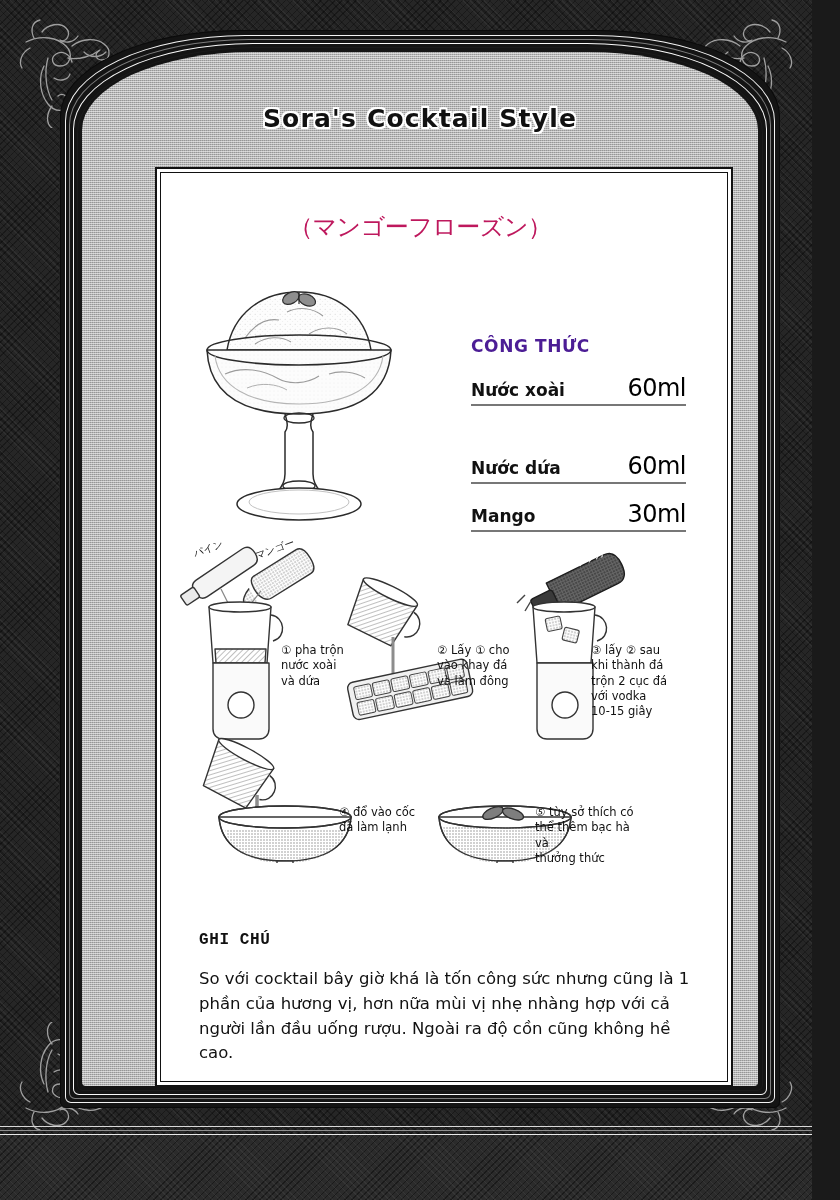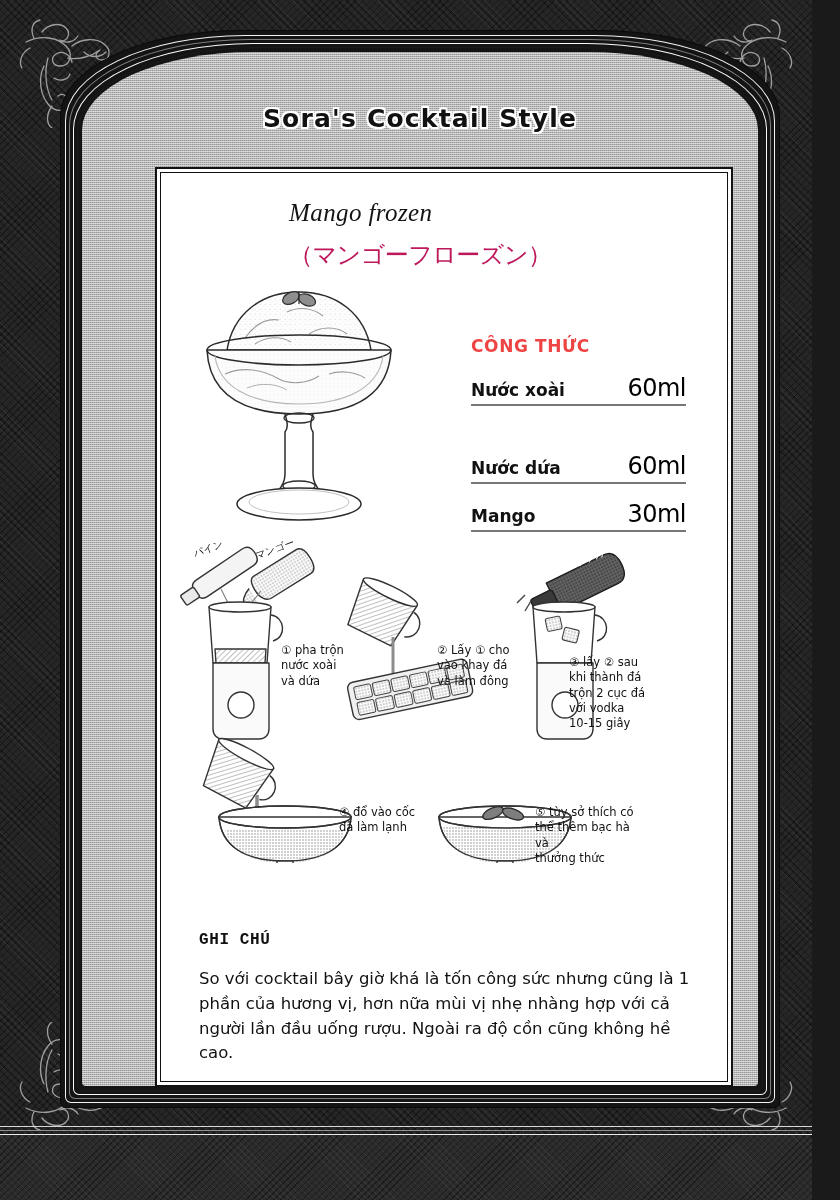--- a/index.html
+++ b/index.html
@@ -169,21 +169,21 @@
   #recipe {
     position: absolute;
     left: 310px;
     top: 163px;
     width: 215px;
   }
   #recipe-heading {
     font-family: "DejaVu Sans", sans-serif;
     font-weight: bold;
     font-size: 17px;
-    color: #ef4444;
+    color: #4c1d95;
     letter-spacing: 0.6px;
     margin-bottom: 18px;
   }
   .recipe-row {
     display: flex;
     align-items: baseline;
     justify-content: space-between;
     border-bottom: 2px solid #777;
     padding-bottom: 2px;
   }
@@ -215,21 +215,21 @@
   .step-text {
     position: absolute;
     font-family: "DejaVu Sans", sans-serif;
     font-size: 11.5px;
     line-height: 1.33;
     color: #111;
     white-space: pre-line;
   }
   #step1-text { left: 120px; top: 470px; width: 96px; }
   #step2-text { left: 276px; top: 470px; width: 96px; }
-  #step3-text { left: 408px; top: 470px; width: 100px; margin-top: 12px; }
+  #step3-text { left: 430px; top: 470px; width: 100px; }
   #step4-text { left: 178px; top: 632px; width: 100px; }
   #step5-text { left: 374px; top: 632px; width: 110px; }
 
   
   #note-block {
     position: absolute;
     left: 38px;
     top: 758px;
     width: 500px;
   }
@@ -332,21 +332,20 @@
     <div class="plaque-field">
 
       <div id="title-banner">
         <span id="title-text">Sora's Cocktail Style</span>
       </div>
 
       <div id="card-outer">
         <div id="card-inner">
 
           <div id="drink-name-block">
-            <div id="drink-name-en">Mango frozen</div>
             <div id="drink-name-jp">（マンゴーフローズン）</div>
           </div>
 
           <svg id="hero-glass" viewBox="0 0 220 250">
             <defs>
               <pattern id="slush" width="5" height="5" patternUnits="userSpaceOnUse">
                 <rect width="5" height="5" fill="#fdfdfd"></rect>
                 <circle cx="1.2" cy="1.2" r="0.55" fill="#d4d4d4"></circle>
                 <circle cx="3.6" cy="3.4" r="0.45" fill="#e0e0e0"></circle>
               </pattern>

